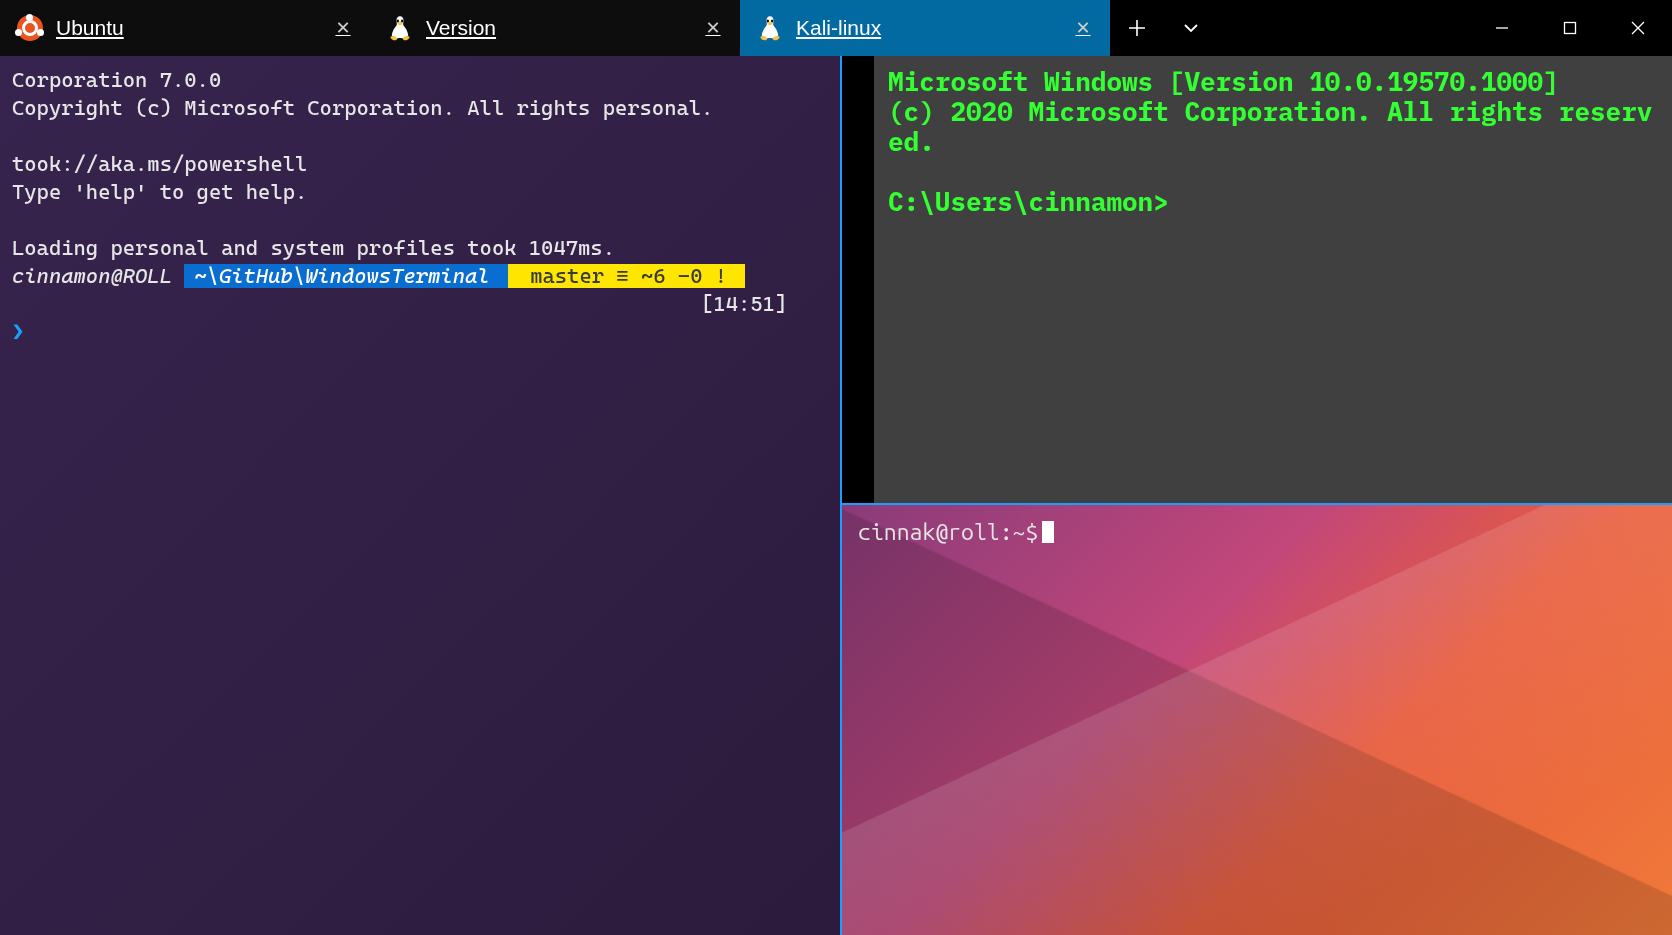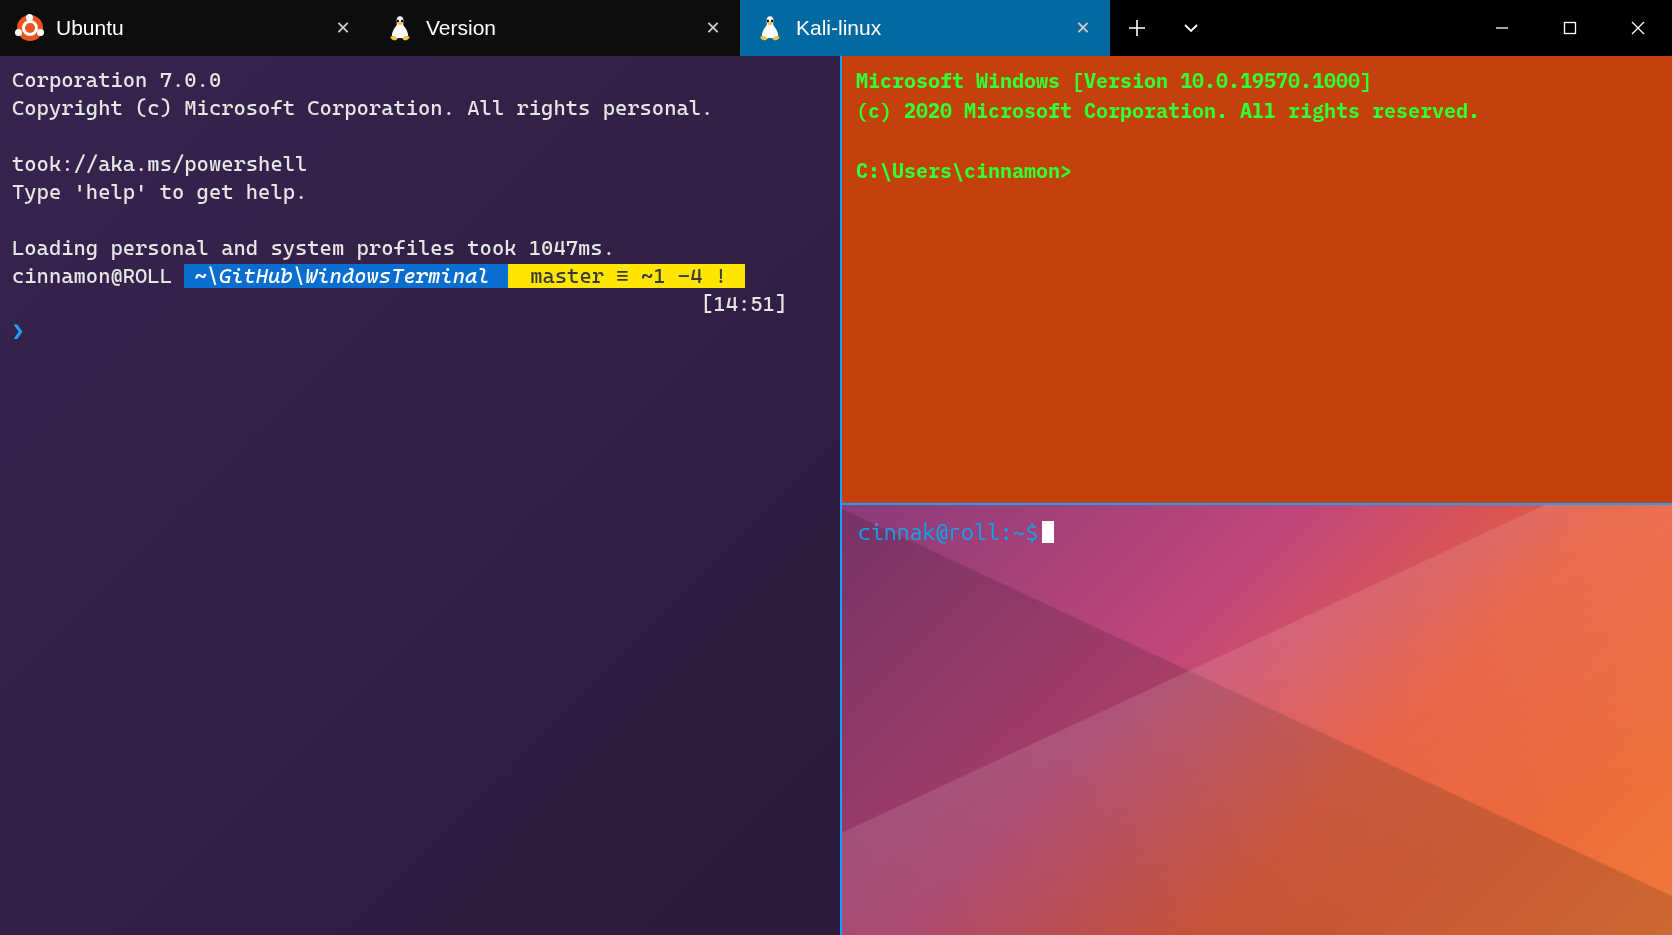--- a/index.html
+++ b/index.html
@@ -2,51 +2,51 @@
 <html><head>
 <meta charset="utf-8">
 <style>
   * { box-sizing: border-box; margin: 0; padding: 0; }
   html, body { width: 1672px; height: 935px; overflow: hidden; font-family: "Segoe UI", sans-serif; background: #000; }
 
   .window { display: flex; flex-direction: column; width: 100%; height: 100%; }
 
   
   .tabbar { display: flex; height: 56px; background: #000; align-items: stretch; color: #fff; }
-  .tab { display: flex; align-items: center; gap: 12px; padding: 0 16px; width: 370px; cursor: pointer; background: #0d0d0d; }
+  .tab { display: flex; align-items: center; gap: 12px; padding: 0 16px; width: 370px; cursor: pointer; background: #0d0d0d; text-decoration: underline; }
   .tab.active { background: #0369a1; }
   .tab .tab-title { flex: 1; font-size: 21px; color: #fff; }
   .tab .close { color: #ccc; font-size: 18px; width: 22px; text-align: center; }
 
   .tabbar .icon-wrap { width: 28px; height: 28px; display:flex; align-items:center; justify-content:center; }
 
   .newtab, .dropdown { width: 54px; display: flex; align-items: center; justify-content: center; color: #fff; font-size: 26px; cursor: pointer; }
   .spacer { flex: 1; }
   .win-controls { display: flex; }
   .win-btn { width: 68px; display: flex; align-items: center; justify-content: center; color: #fff; cursor: pointer; }
 
   
   .panes { flex: 1; display: flex; }
   .pane-left { flex: 1; background: #2d1b3d; background: linear-gradient(135deg,#36244e,#2d1b3d); padding: 10px 12px; font-family: "Cascadia Mono","Consolas",monospace; font-size: 21px; line-height: 28px; color: #e6e6e6; white-space: pre; position: relative; }
   .pane-right { width: 832px; display: flex; flex-direction: column; border-left: 2px solid #1a9fff; }
-  .pane-top { flex: 1; background: #c2410c; padding: 10px 14px; font-family: "IBM Plex Mono","Consolas",monospace; font-size: 20px; line-height: 30px; color: #33ff33; font-weight: bold; white-space: pre-wrap; word-break: break-all; }
+  .pane-top { flex: 1; background: #404040; padding: 10px 14px; font-family: "IBM Plex Mono","Consolas",monospace; font-size: 26px; line-height: 30px; color: #33ff33; font-weight: bold; white-space: pre-wrap; word-break: break-all; margin-left: 32px; }
   .pane-bottom { height: 432px; position: relative; overflow: hidden; border-top: 2px solid #1a9fff; }
 
   
   .pane-bottom .bg { position:absolute; inset:0;
     background:
       linear-gradient(155deg, rgba(255,255,255,0) 40%, rgba(255,255,255,0.12) 40.2%, rgba(255,255,255,0) 80%),
       linear-gradient( 25deg, rgba(0,0,0,0.15) 52%, rgba(0,0,0,0) 52.3%),
       linear-gradient(135deg, #8a3b7a 0%, #c2477a 38%, #e85c3c 62%, #f07a3a 100%);
   }
-  .pane-bottom .content { position: relative; z-index: 1; padding: 14px 16px; font-family: "Ubuntu Mono","Consolas",monospace; font-size: 23px; color: #0ea5e9; }
+  .pane-bottom .content { position: relative; z-index: 1; padding: 14px 16px; font-family: "Ubuntu Mono","Consolas",monospace; font-size: 23px; color: #e5e5e5; }
   .pane-bottom .cursor { display:inline-block; width:12px; height:22px; background:#fff; vertical-align:-3px; margin-left:4px; }
 
   
-  .seg-host { color:#e6e6e6; }
+  .seg-host { color:#e6e6e6;font-style:italic; }
   .seg-path { background:#0a6ed1; color:#fff; padding:0 6px 0 10px;font-style:italic; }
   .seg-git  { background:#ffe600; color:#3a3a3a; padding:0 6px 0 10px; }
   .arrow-blue-on-yellow { color:#0a6ed1; background:#ffe600; }
   .arrow-yellow { color:#ffe600; }
   .prompt-chev { color:#1a9fff; }
   .time-stamp { }
 
   
   .ubuntu-icon { width:26px; height:26px; border-radius:50%; background:#e95420; position:relative; }
   .ubuntu-icon::before { content:""; position:absolute; inset:5px; border-radius:50%; border:3px solid #fff; }
@@ -130,21 +130,21 @@
 
   <div class="panes">
 
     <div class="pane-left"><span>Corporation 7.0.0</span>
 <span>Copyright (c) Microsoft Corporation. All rights personal.</span>
 
 <span>took://aka.ms/powershell</span>
 <span>Type 'help' to get help.</span>
 
 <span>Loading personal and system profiles took 1047ms.</span>
-<span class="seg-host">cinnamon@ROLL </span><span class="seg-path">~\GitHub\WindowsTerminal </span><span class="arrow-blue-on-yellow"></span><span class="seg-git"> master ≡ ~1 -4 ! </span><span class="arrow-yellow"></span>
+<span class="seg-host">cinnamon@ROLL </span><span class="seg-path">~\GitHub\WindowsTerminal </span><span class="arrow-blue-on-yellow"></span><span class="seg-git"> master ≡ ~6 -0 ! </span><span class="arrow-yellow"></span>
                                                         <span class="time-stamp">[14:51]</span>
 <span class="prompt-chev">❯</span></div>
 
     <div class="pane-right">
 
       <div class="pane-top"><span>Microsoft Windows [Version 10.0.19570.1000]</span>
 <span>(c) 2020 Microsoft Corporation. All rights reserved.</span>
 
 <span>C:\Users\cinnamon&gt;</span></div>
 

